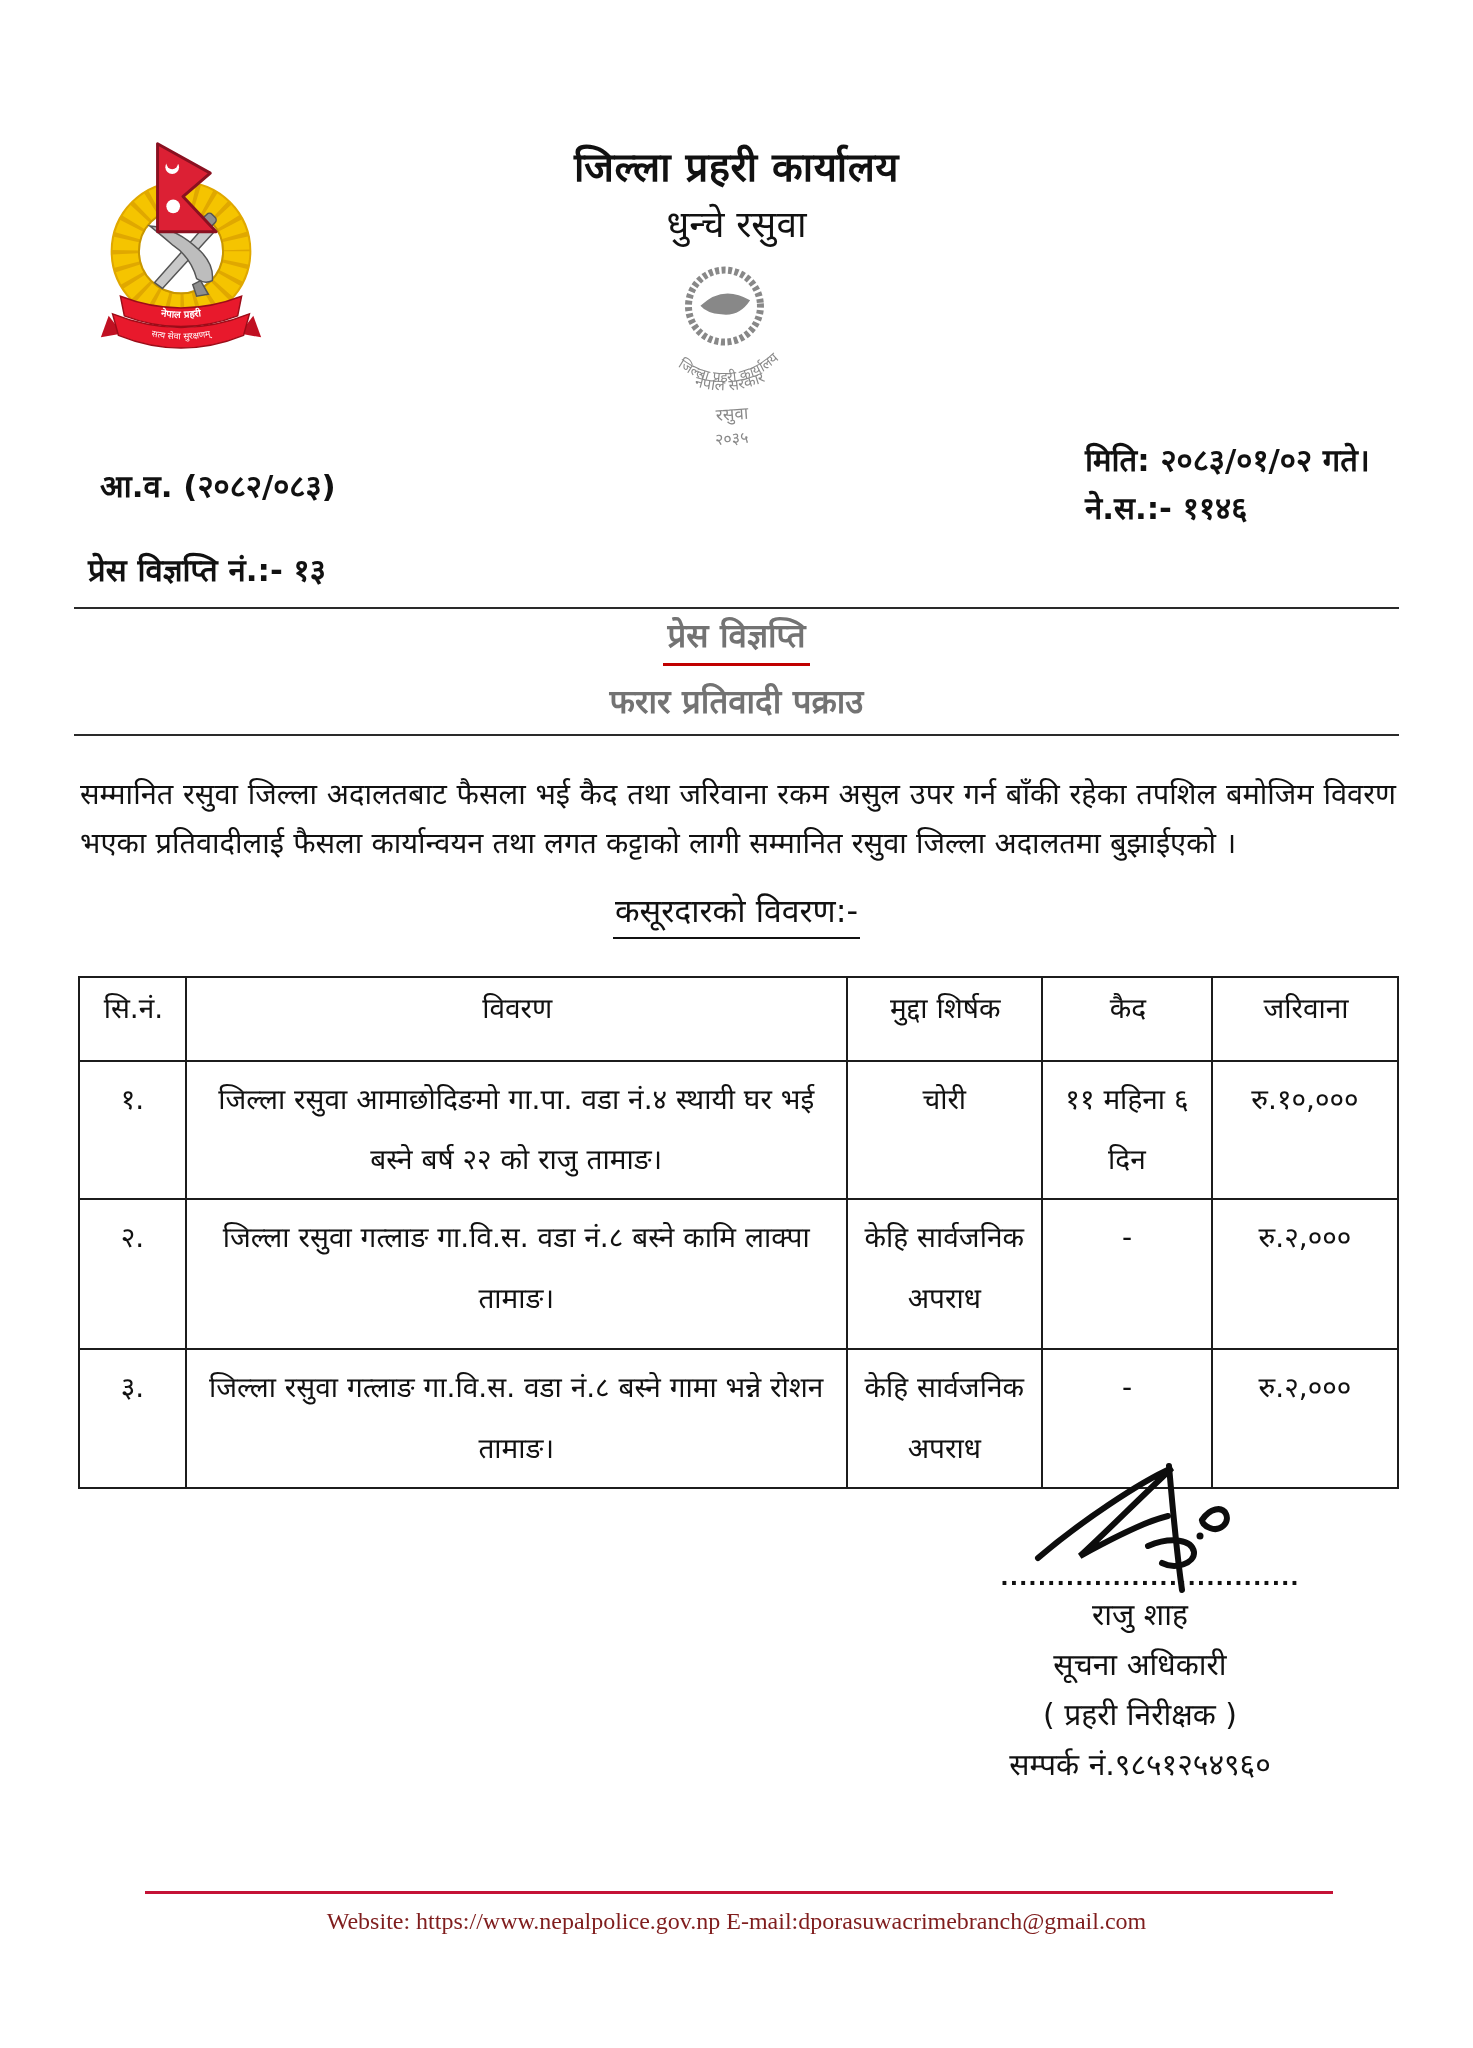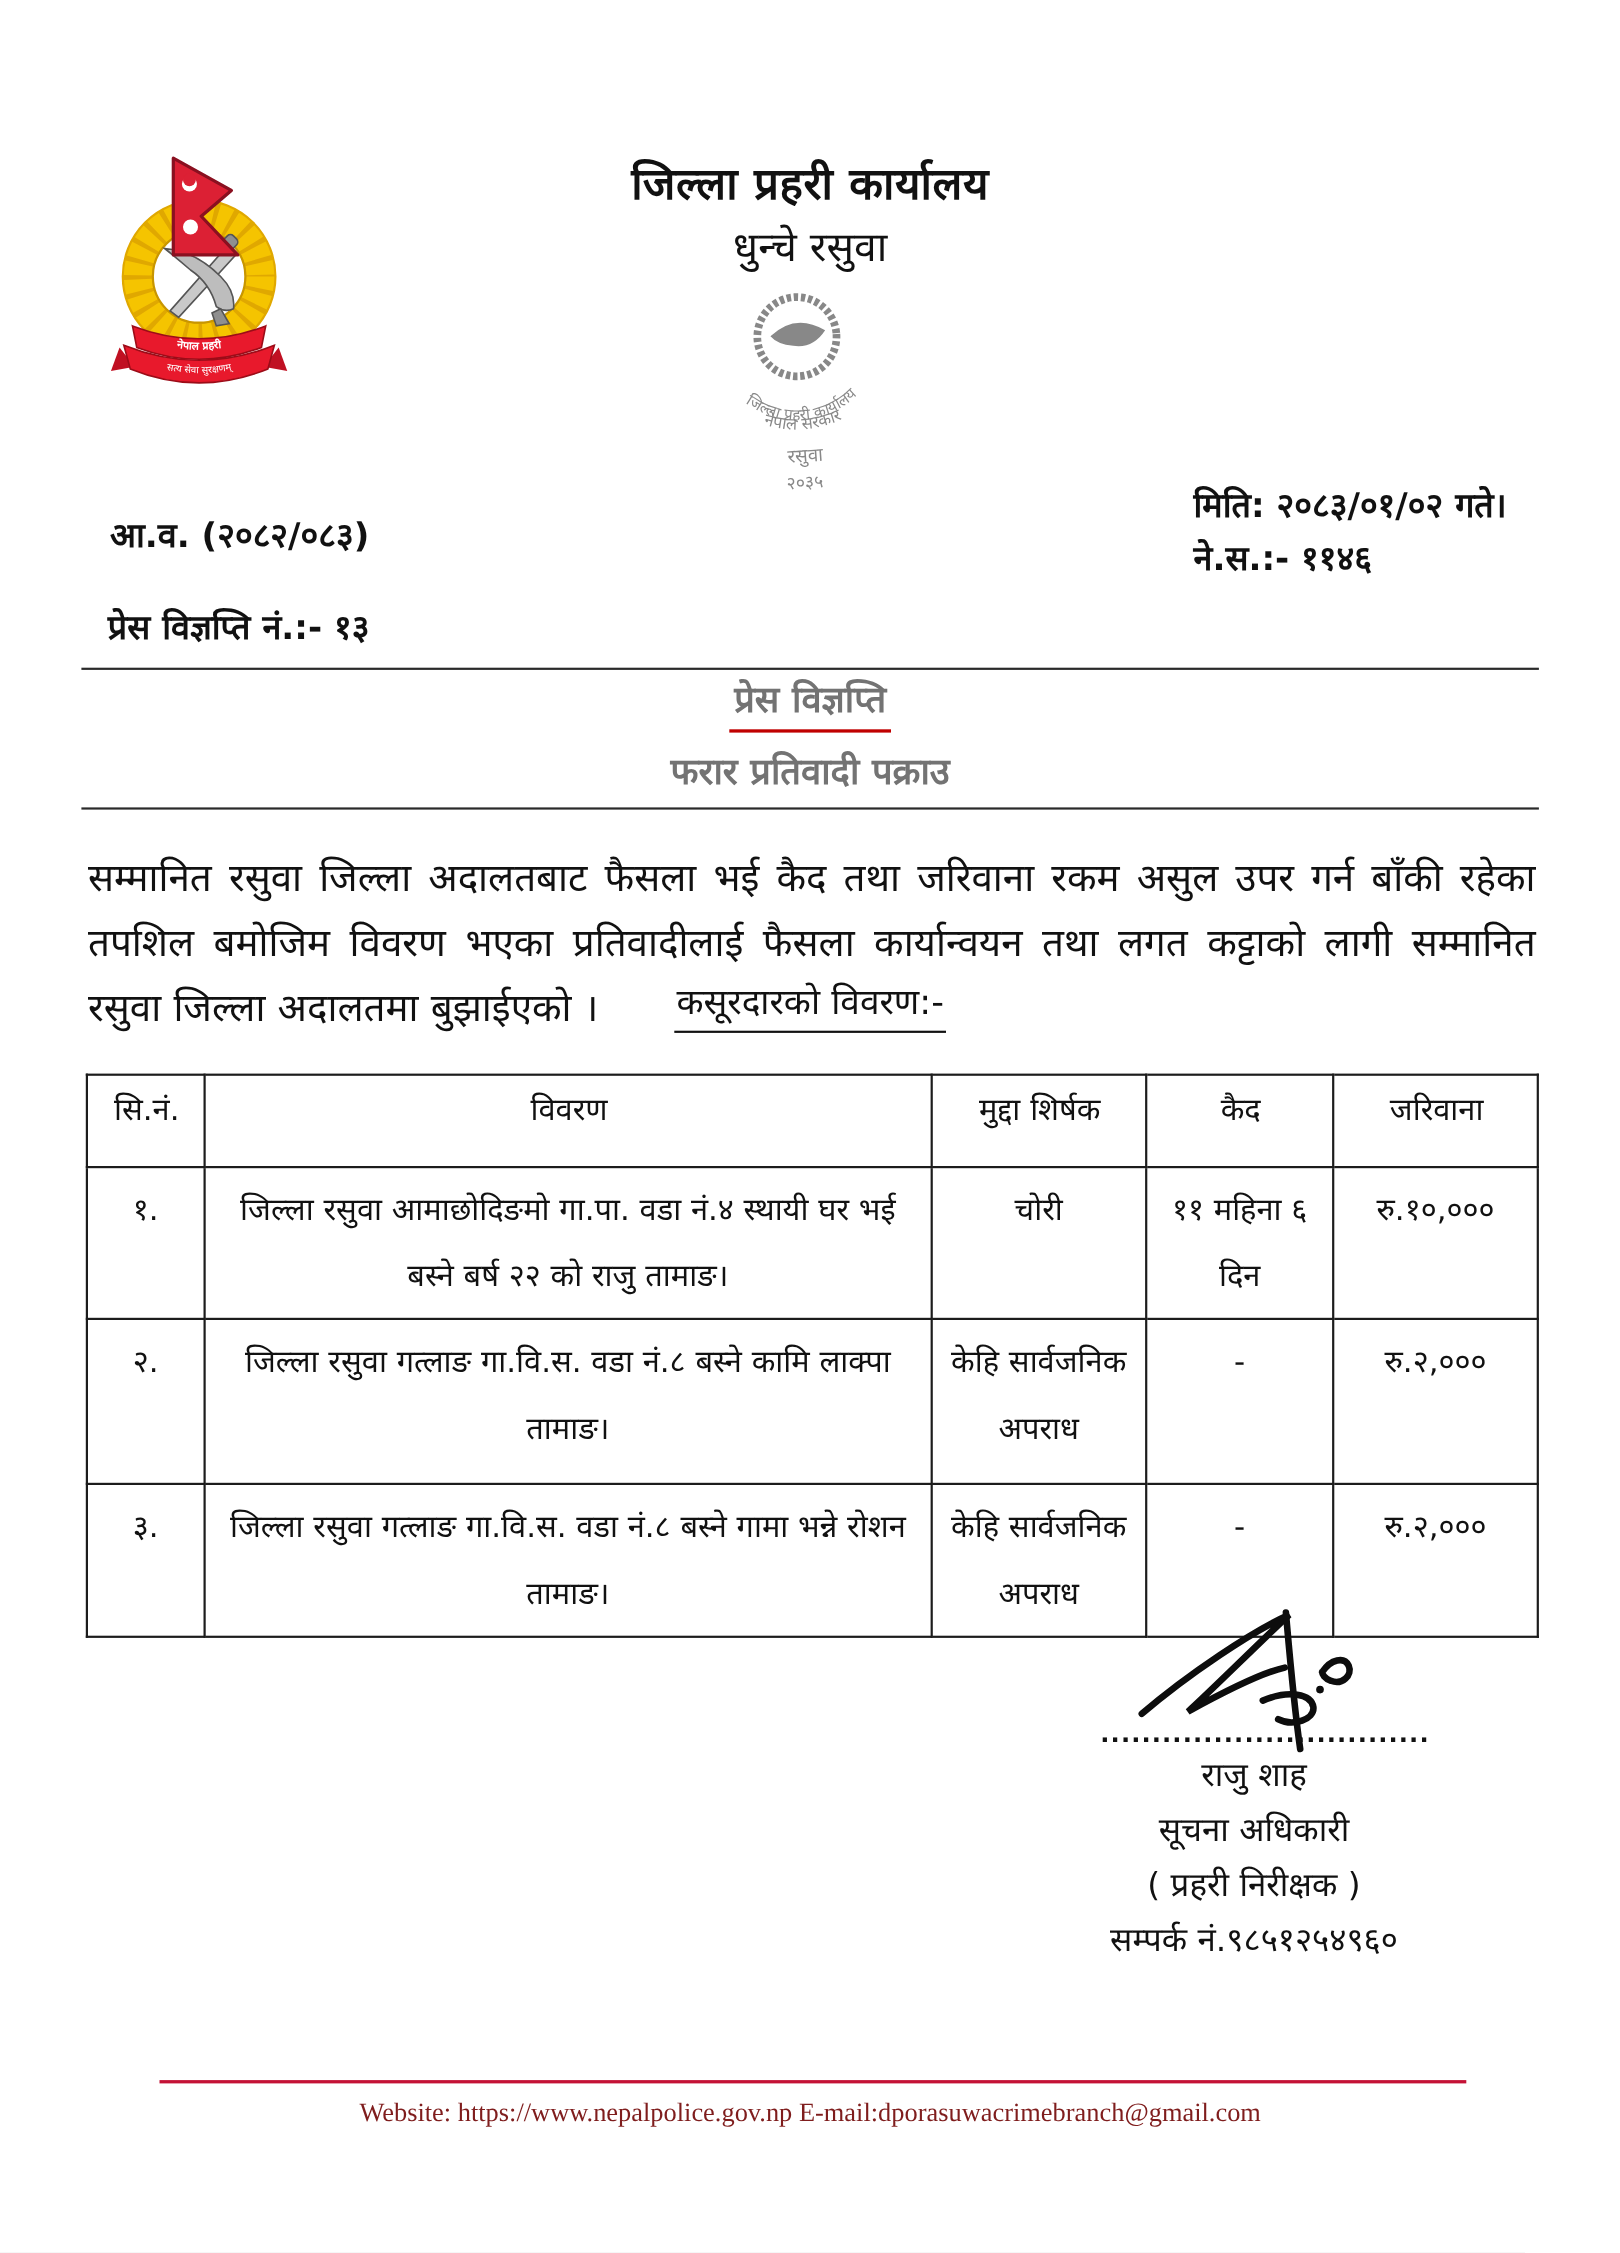--- a/index.html
+++ b/index.html
@@ -16,32 +16,32 @@
   }
   
   .logo { position: absolute; left: 92px; top: 136px; width: 178px; height: 215px; }
   .title-block { position: absolute; left: 0; top: 138px; width: 100%; text-align: center; }
   .title-main { font-size: 40px; font-weight: bold; letter-spacing: 0.5px; }
   .title-sub  { font-size: 37px; font-weight: normal; margin-top: 4px; text-align: center; }
   .stamp { position: absolute; left: 50%; top: 248px; width: 240px; height: 215px;
            transform: translateX(-54%); opacity: 0.82; filter: blur(0.6px); }
   .date-block { position: absolute; left: 1085px; top: 436px; font-size: 31px; font-weight: bold; line-height: 1.55; }
   .fiscal-year { position: absolute; left: 100px; top: 464px; font-size: 31px; font-weight: bold; }
-  .press-no   { position: absolute; left: 98px; top: 548px; font-size: 31px; font-weight: bold; }
+  .press-no   { position: absolute; left: 88px; top: 548px; font-size: 31px; font-weight: bold; }
   
   .rule { position: absolute; left: 74px; width: 1325px; border-top: 2px solid #2a2a2a; }
   .rule-1 { top: 607px; }
   .rule-2 { top: 734px; }
   .red-head { position: absolute; left: 0; width: 100%; text-align: center; color: #737373; font-weight: bold; }
   .red-head-1 { top: 612px; font-size: 33px; }
   .red-head-1 .u { display: inline-block; border-bottom: 3px solid #c00000; padding: 0 4px 6px; }
   .red-head-2 { top: 678px; font-size: 33px; }
   
   .paragraph { position: absolute; left: 80px; top: 770px; width: 1316px;
-               font-size: 35px; line-height: 1.68; text-align: justify; }
+               font-size: 29px; line-height: 1.68; text-align: justify; }
   .table-title { position: absolute; left: 0; top: 888px; width: 100%; text-align: center;
                  font-size: 32px; font-weight: normal; }
   .table-title .u { display: inline-block; border-bottom: 2.5px solid #111; padding: 0 2px 6px; }
   
   table.offenders { position: absolute; left: 78px; top: 976px; width: 1321px;
                     border-collapse: collapse; table-layout: fixed; }
   table.offenders th, table.offenders td {
     border: 2.5px solid #1c1c1c; vertical-align: top; text-align: center;
     font-weight: normal; font-size: 28px; padding: 8px 10px;
   }

